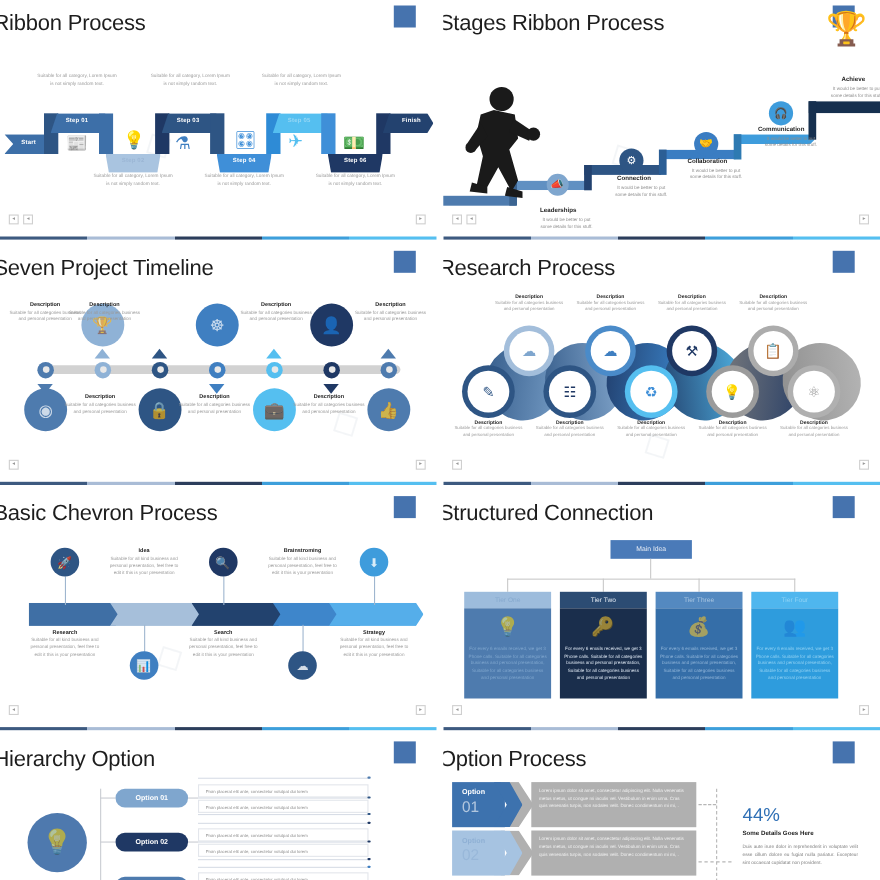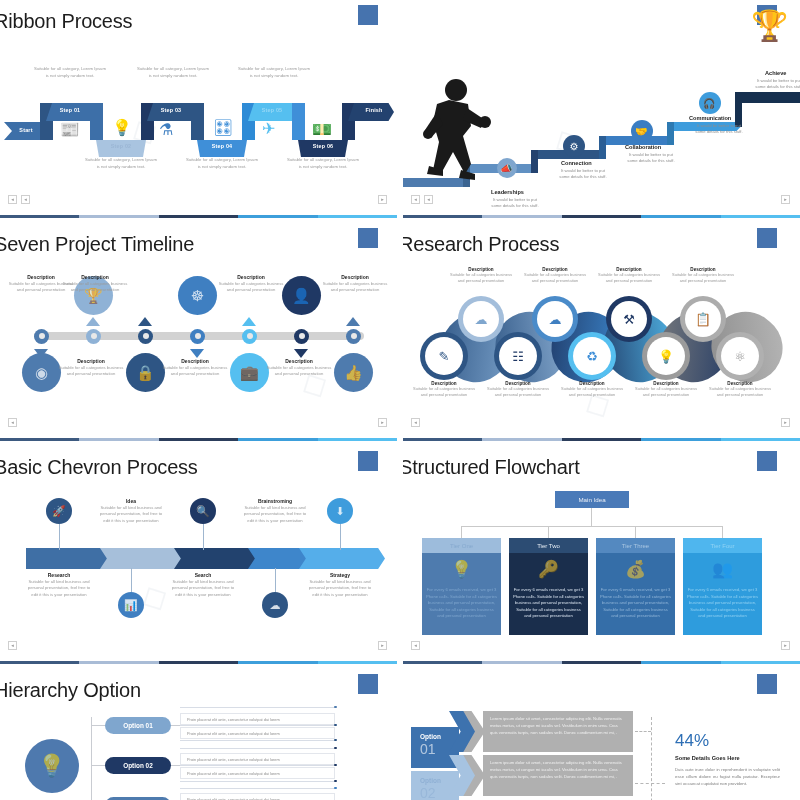--- a/index.html
+++ b/index.html
@@ -152,21 +152,21 @@
   .hi-bulb { position: absolute; left: 25px; top: 36px; width: 54px; height: 54px; border-radius: 50%; background: #4E79AE; display: flex; align-items: center; justify-content: center; font-size: 22px; color: rgba(255,255,255,.55); }
   .hi-pill { position: absolute; width: 66px; height: 17px; border-radius: 9px; display: flex; align-items: center; justify-content: center; font-size: 6.4px; font-weight: 700; color: #fff; }
   .hi-row { position: absolute; width: 155px; height: 12px; border: 1px solid #e3e6ec; display: flex; align-items: center; padding-left: 6px; font-size: 3.9px; color: #8d8d8d; }
   .hi-tick { position: absolute; height: 1px; }
   .hi-dot { position: absolute; width: 2.5px; height: 2.5px; border-radius: 50%; }
   .hi-conn { position: absolute; background: #c9ccd2; }
 
   
   .op-wrap { position: absolute; left: 0; top: 34px; width: 397px; height: 100px; }
   .op-row { position: absolute; left: 8px; width: 222px; height: 41px; }
-  .op-badge { position: absolute; left: 0; top: 16px; width: 48px; height: 41px; color: #fff; }
+  .op-badge { position: absolute; left: 0; top: 0; width: 48px; height: 41px; color: #fff; }
   .op-badge b { position: absolute; left: 9px; top: 6px; font-size: 6.5px; }
   .op-badge span { position: absolute; left: 9px; top: 14px; font-size: 14px; opacity: .6; }
   .op-chev { position: absolute; top: 0; height: 41px; }
   .op-text { position: absolute; left: 72px; top: 0; width: 150px; height: 41px; background: #b0b0b0; color: #f0f0f0; font-size: 4.2px; line-height: 1.65; padding: 5px 7px; }
   .op-dash { position: absolute; border-left: 1px dashed #b6b6b6; }
   .op-pct { position: absolute; font-size: 17px; color: #2E6FB5; font-weight: 400; }
   .op-sub { position: absolute; font-size: 5.6px; font-weight: 700; color: #1d1d1d; }
   .op-body { position: absolute; width: 105px; font-size: 4.3px; line-height: 1.65; color: #7d7d7d; text-align: justify; }
 
   .wm { position: absolute; opacity: .07; font-size: 34px; color: #6a7f9a; transform: rotate(-28deg); pointer-events: none; }
@@ -228,20 +228,21 @@
     </div>
 
     <div class="nav-left">◂</div>
     <div class="nav-left nav-left2">◂</div>
     <div class="nav-right">▸</div>
     <div class="footbar"></div>
   </div>
 
   <div class="panel p-tr">
     <div class="corner-sq"></div>
+    <div class="slide-title">Stages Ribbon Process</div>
     <div class="wm" style="left:150px;top:120px;">◇</div>
 
     <div class="stairs">
 
       <div class="step-bar" style="left:-8px;top:138px;width:74px;background:#4E7BAE;"></div>
       <div class="step-bar" style="left:60px;top:124px;width:74px;background:#6090C2;clip-path:polygon(0 0,94% 0,100% 50%,94% 100%,0 100%);"></div>
       <div class="step-ris" style="left:60px;top:124px;height:23px;background:#3B6491;"></div>
       <div class="step-bar" style="left:128px;top:110px;width:74px;background:#2E5584;clip-path:polygon(0 0,94% 0,100% 50%,94% 100%,0 100%);"></div>
       <div class="step-ris" style="left:128px;top:110px;height:23px;background:#23426F;"></div>
       <div class="step-bar" style="left:196px;top:96px;width:74px;background:#3A7DC2;clip-path:polygon(0 0,94% 0,100% 50%,94% 100%,0 100%);"></div>
@@ -491,21 +492,21 @@
       </div>
     </div>
 
     <div class="nav-left">◂</div>
     <div class="nav-right">▸</div>
     <div class="footbar"></div>
   </div>
 
   <div class="panel p-br">
     <div class="corner-sq"></div>
-    <div class="slide-title">Structured Flowchart</div>
+    <div class="slide-title">Structured Connection</div>
     <div class="wm" style="left:130px;top:130px;">◇</div>
 
     <div class="fc-wrap">
       <div class="fc-main">Main Idea</div>
       <div class="fc-line" style="left:188px;top:22px;width:1px;height:18px;"></div>
       <div class="fc-line" style="left:58px;top:40px;width:262px;height:1px;"></div>
       <div class="fc-line" style="left:58px;top:40px;width:1px;height:12px;"></div>
       <div class="fc-line" style="left:145px;top:40px;width:1px;height:12px;"></div>
       <div class="fc-line" style="left:232px;top:40px;width:1px;height:12px;"></div>
       <div class="fc-line" style="left:319px;top:40px;width:1px;height:12px;"></div>
@@ -583,20 +584,21 @@
       <div class="hi-dot" style="left:334px;top:60.5px;background:#1F3864;"></div>
       <div class="hi-tick" style="left:180px;top:78px;width:155px;background:#d8dde6;"></div>
       <div class="hi-dot" style="left:334px;top:76.5px;background:#1F3864;"></div>
       <div class="hi-tick" style="left:180px;top:85px;width:155px;background:#d8dde6;"></div>
       <div class="hi-dot" style="left:334px;top:83.5px;background:#3F7FC1;"></div>
     </div>
   </div>
 
   <div class="panel p-fr">
     <div class="corner-sq"></div>
+    <div class="slide-title">Option Process</div>
 
     <div class="op-wrap">
       <div class="op-row" style="top:8px;">
         <div class="op-badge" style="background:#3D72AE;">
           <b>Option</b>
           <span>01</span>
         </div>
         <div class="op-chev" style="left:44px;width:30px;background:#B0B0B0;clip-path:polygon(0 0,55% 0,100% 50%,55% 100%,0 100%,45% 50%);"></div>
         <div class="op-chev" style="left:38px;width:26px;background:#3D72AE;clip-path:polygon(0 0,55% 0,100% 50%,55% 100%,0 100%,45% 50%);"></div>
         <div class="op-text">Lorem ipsum dolor sit amet, consectetur adipiscing elit. Nulla venenatis metus metus, ut congue mi iaculis vel. Vestibulum in enim urna. Cras quis venenatis turpis, non sodales velit. Donec condimentum mi mi, .</div>

